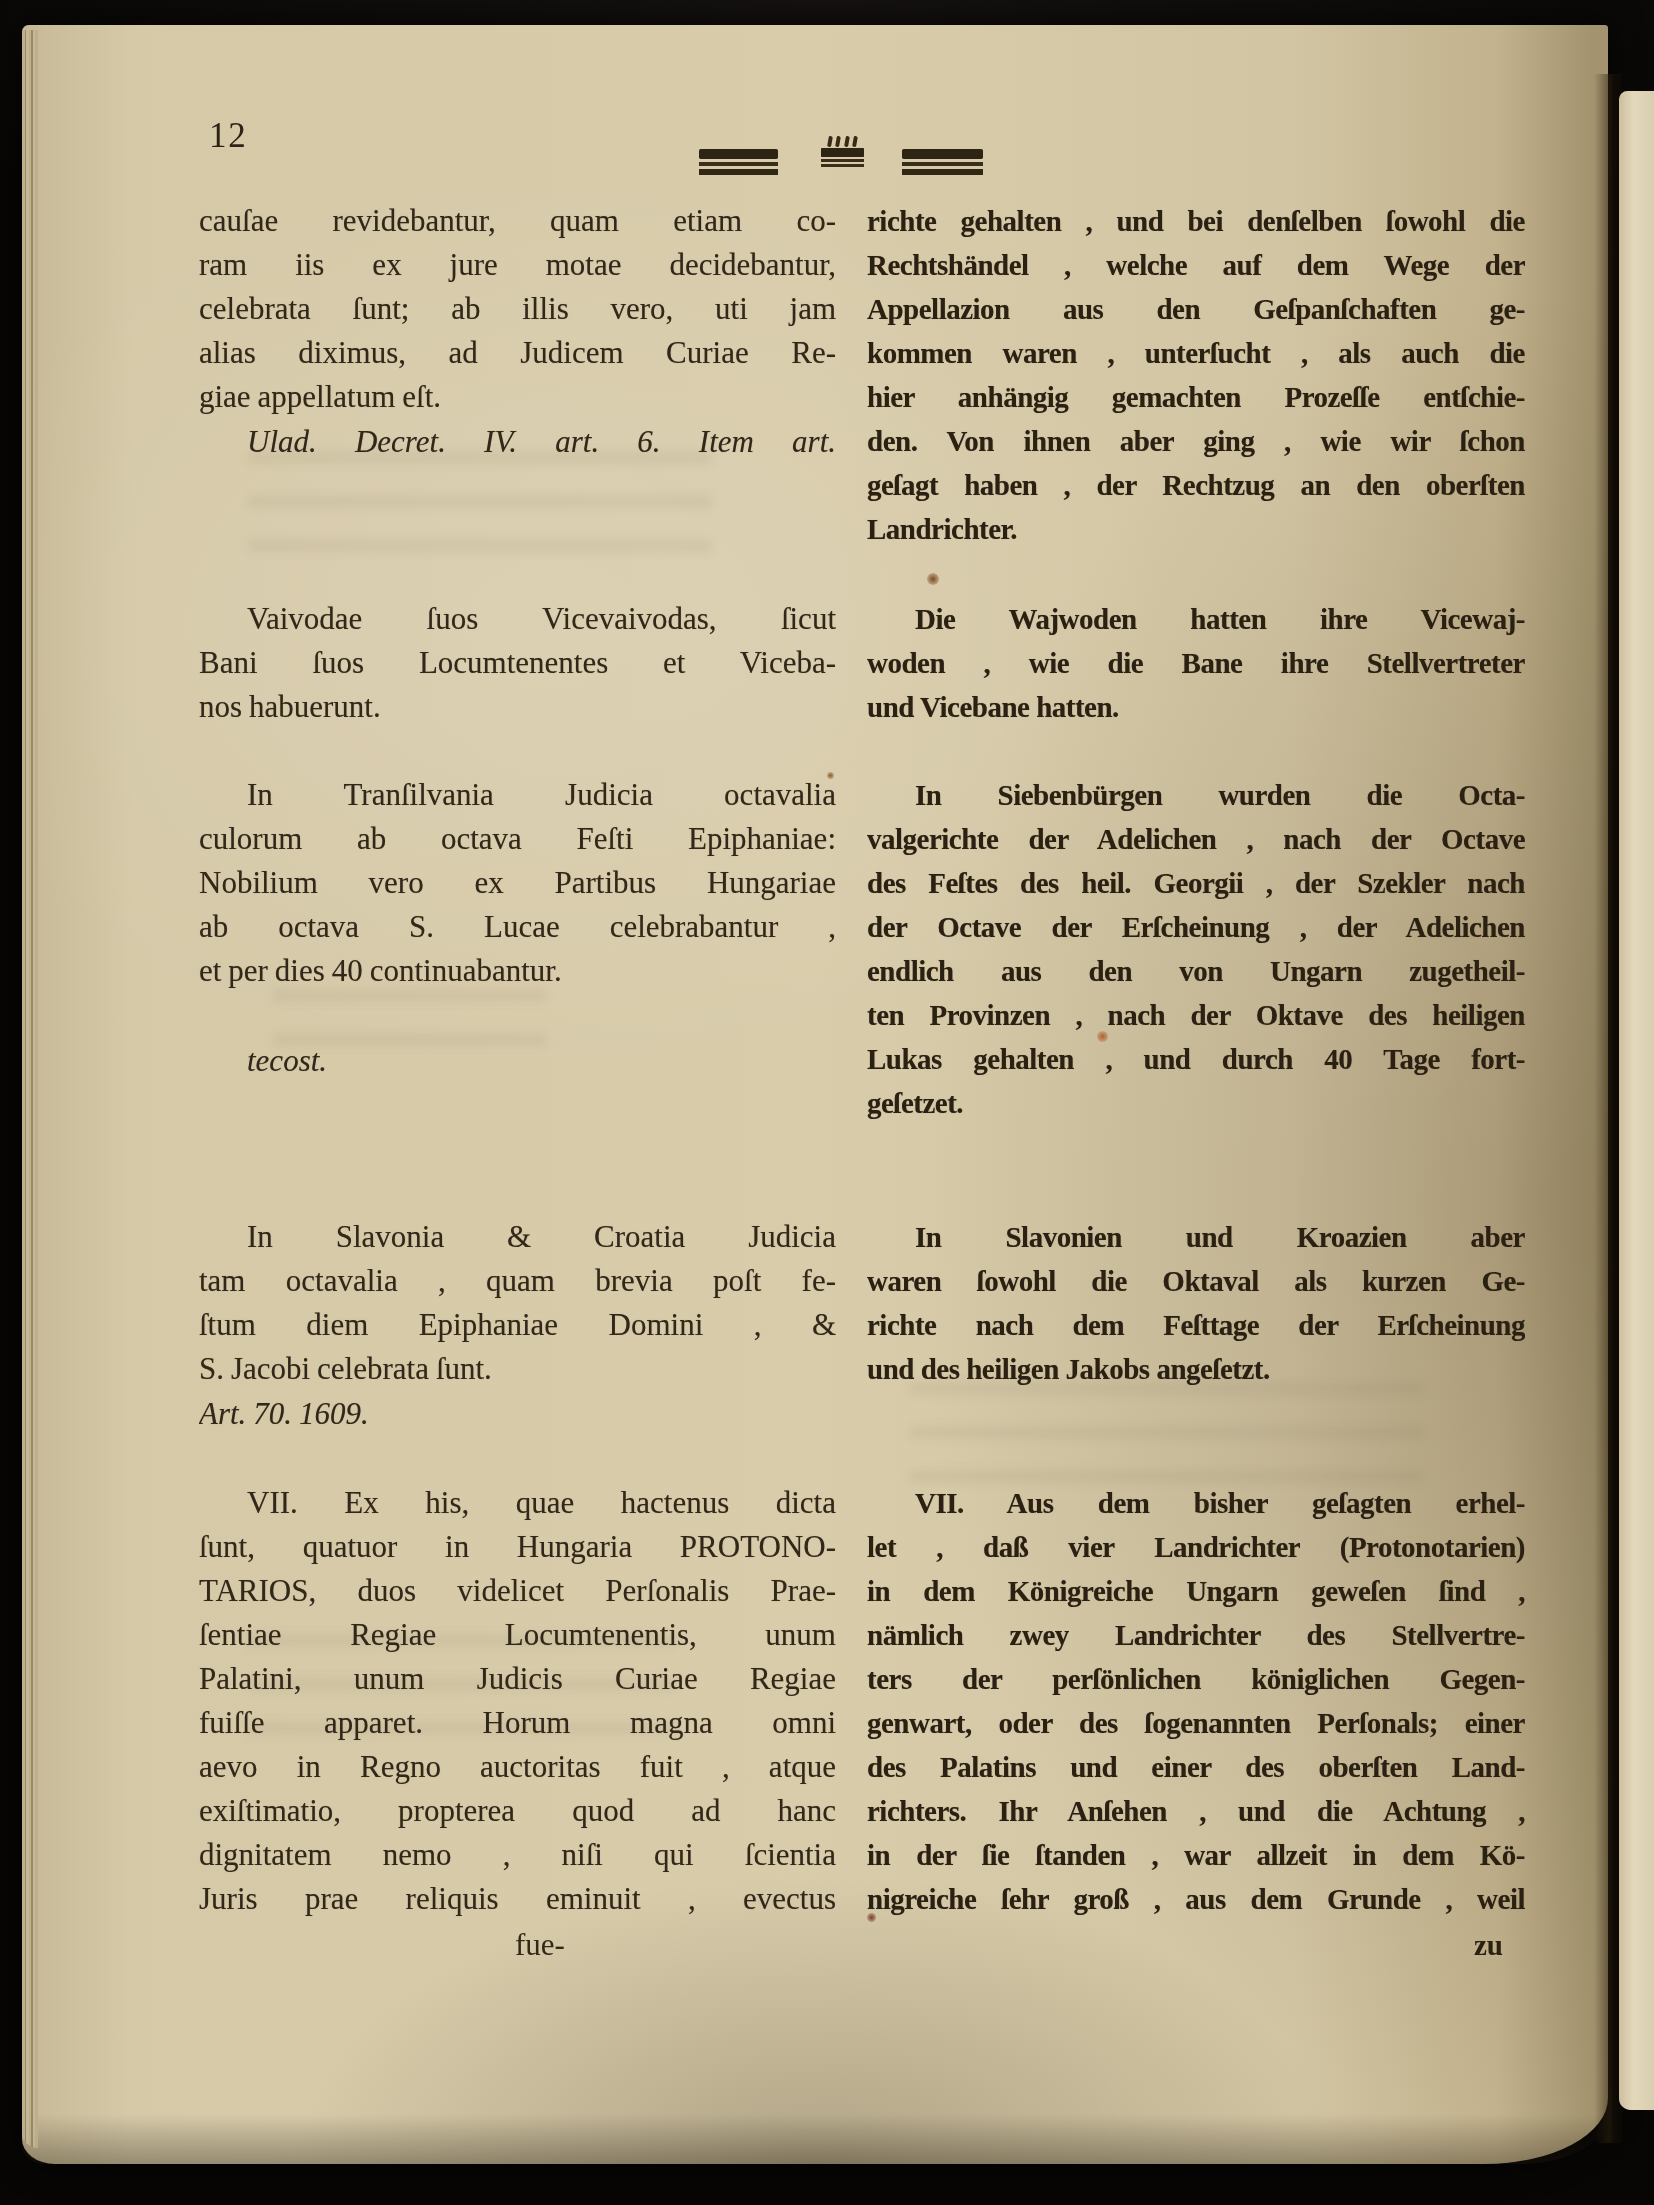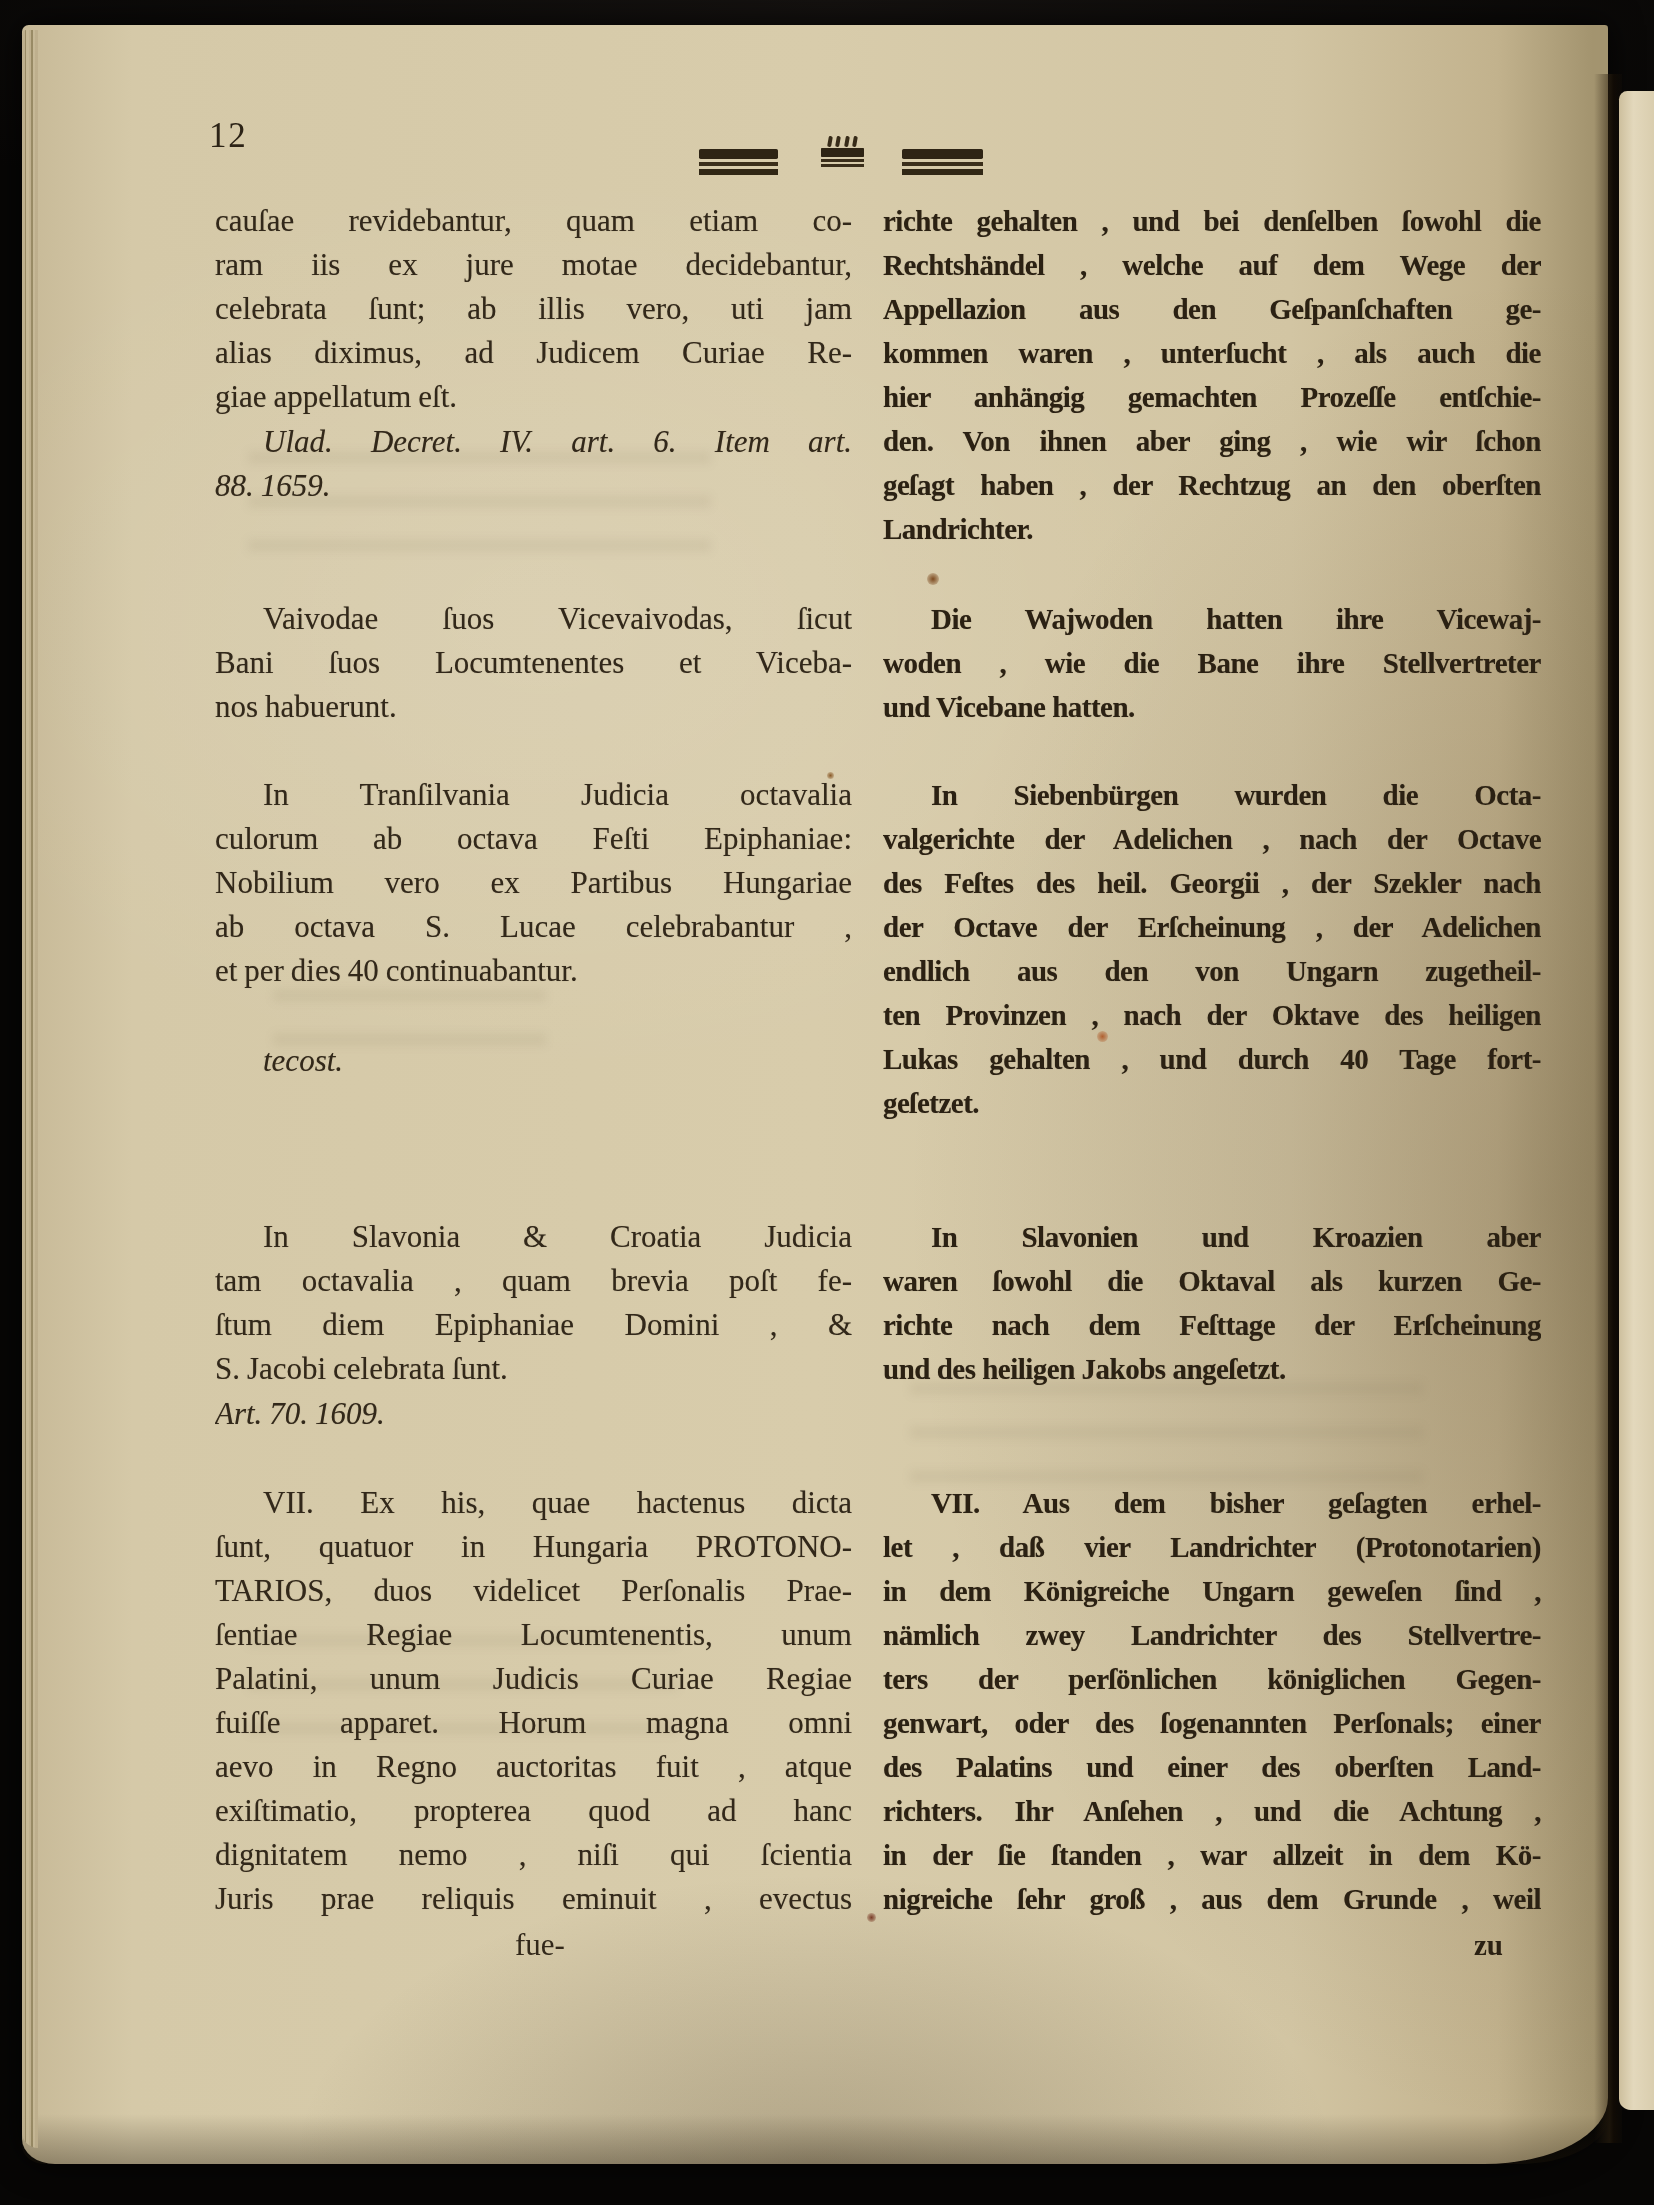--- a/index.html
+++ b/index.html
@@ -44,21 +44,21 @@
   .orn-mid{position:absolute;left:122px;top:0;width:43px;}
   .orn-mid .ticks{display:flex;gap:4.1px;justify-content:center;height:11.6px;}
   .orn-mid .tick{width:4.1px;height:10.8px;background:#372b18;border-radius:1.7px;transform:rotate(10deg);}
   .orn-mid .b1{height:8.3px;background:#2e2414;margin-top:0.8px;border-radius:0.8px;}
   .orn-mid .b2{height:2.5px;background:#3a2e1a;margin-top:2.5px;}
   .orn-mid .b3{height:2.5px;background:#3a2e1a;margin-top:2.5px;}
   
   .col{position:absolute;top:199px;color:#32281a;}
   .col-latin{left:199px;width:637px;}
   .col-german{left:867px;width:658px;color:#2b2113;}
-  .para{position:absolute;left:16px;width:100%;}
+  .para{position:absolute;left:0;width:100%;}
   .line{height:44px;line-height:44px;overflow:hidden;
     text-shadow:0 0 0.8px rgba(52,40,24,0.35);}
   .col-latin .line{font-size:31px;word-spacing:-0.8px;}
   .col-german .line{font-size:29px;font-weight:bold;letter-spacing:-0.5px;}
   .citation .line{font-style:italic;}
   .ind .line:first-child{text-indent:48px;}
   .j{text-align:justify;text-align-last:justify;}
   .catchword{position:absolute;height:44px;line-height:44px;margin-left:43px;}
   .col-latin .catchword{left:273px;font-size:31px;}
   .col-german .catchword{left:564px;font-size:29px;font-weight:bold;}
@@ -108,21 +108,20 @@
   <div class="col col-latin">
     <div class="para" style="top:0px;">
         <div class="line j">cauſae revidebantur, quam etiam co-</div>
         <div class="line j">ram iis ex jure motae decidebantur,</div>
         <div class="line j">celebrata ſunt; ab illis vero, uti jam</div>
         <div class="line j">alias diximus, ad Judicem Curiae Re-</div>
         <div class="line">giae appellatum eſt.</div>
       </div>
     <div class="para citation ind" style="top:221px;">
         <div class="line j">Ulad. Decret. IV. art. 6. Item art.</div>
-        <div class="line">88. 1659.</div>
       </div>
     <div class="para ind" style="top:398px;">
         <div class="line j">Vaivodae ſuos Vicevaivodas, ſicut</div>
         <div class="line j">Bani ſuos Locumtenentes et Viceba-</div>
         <div class="line">nos habuerunt.</div>
       </div>
     <div class="para ind" style="top:574px;">
         <div class="line j">In Tranſilvania Judicia octavalia</div>
         <div class="line j">culorum ab octava Feſti Epiphaniae:</div>
         <div class="line j">Nobilium vero ex Partibus Hungariae</div>

